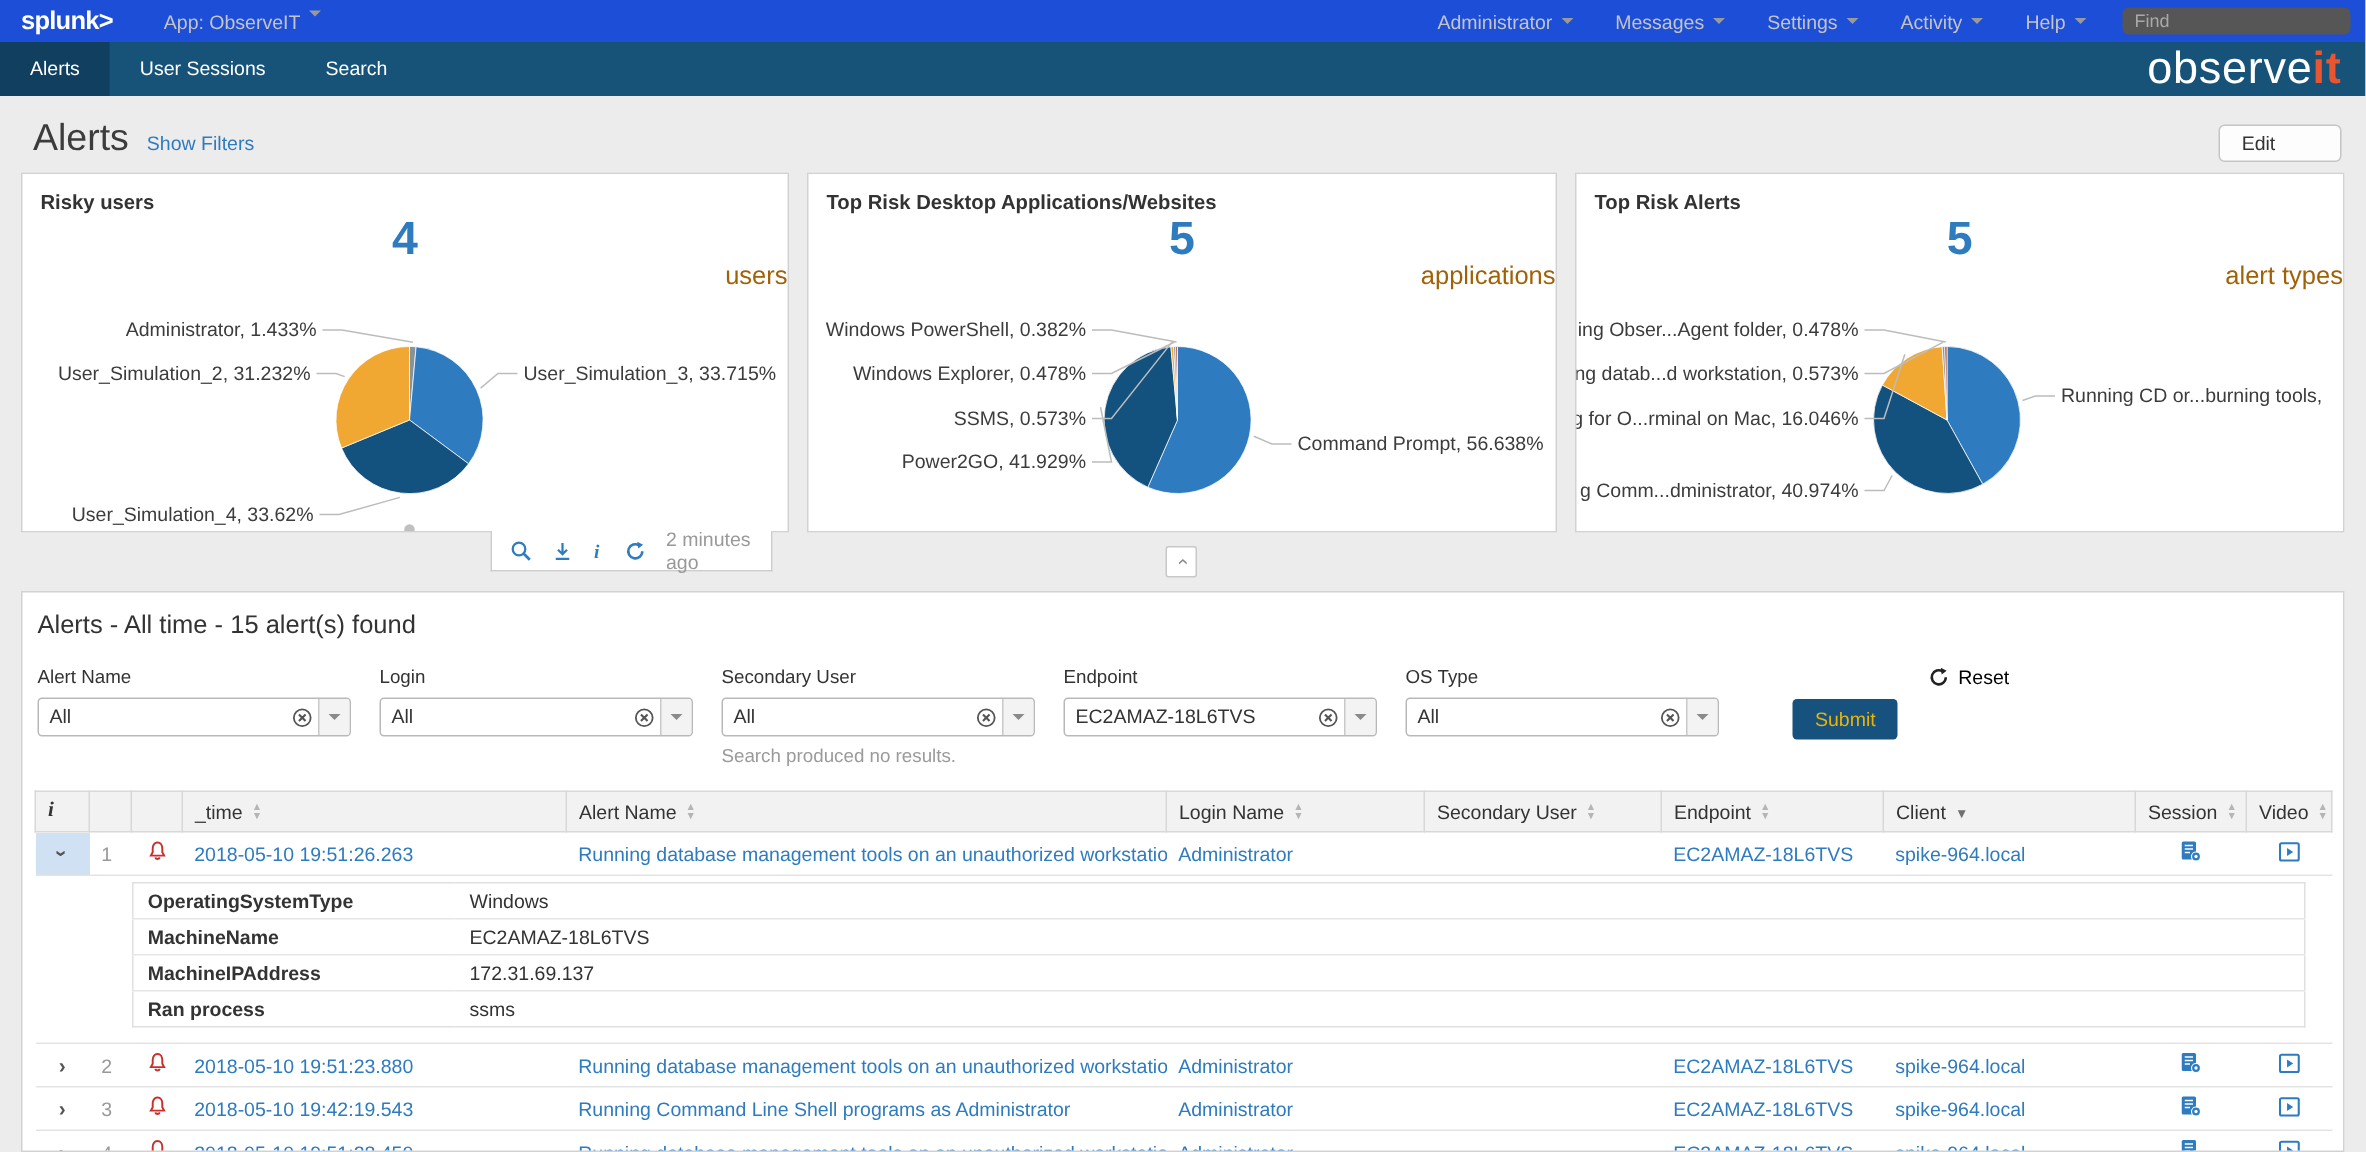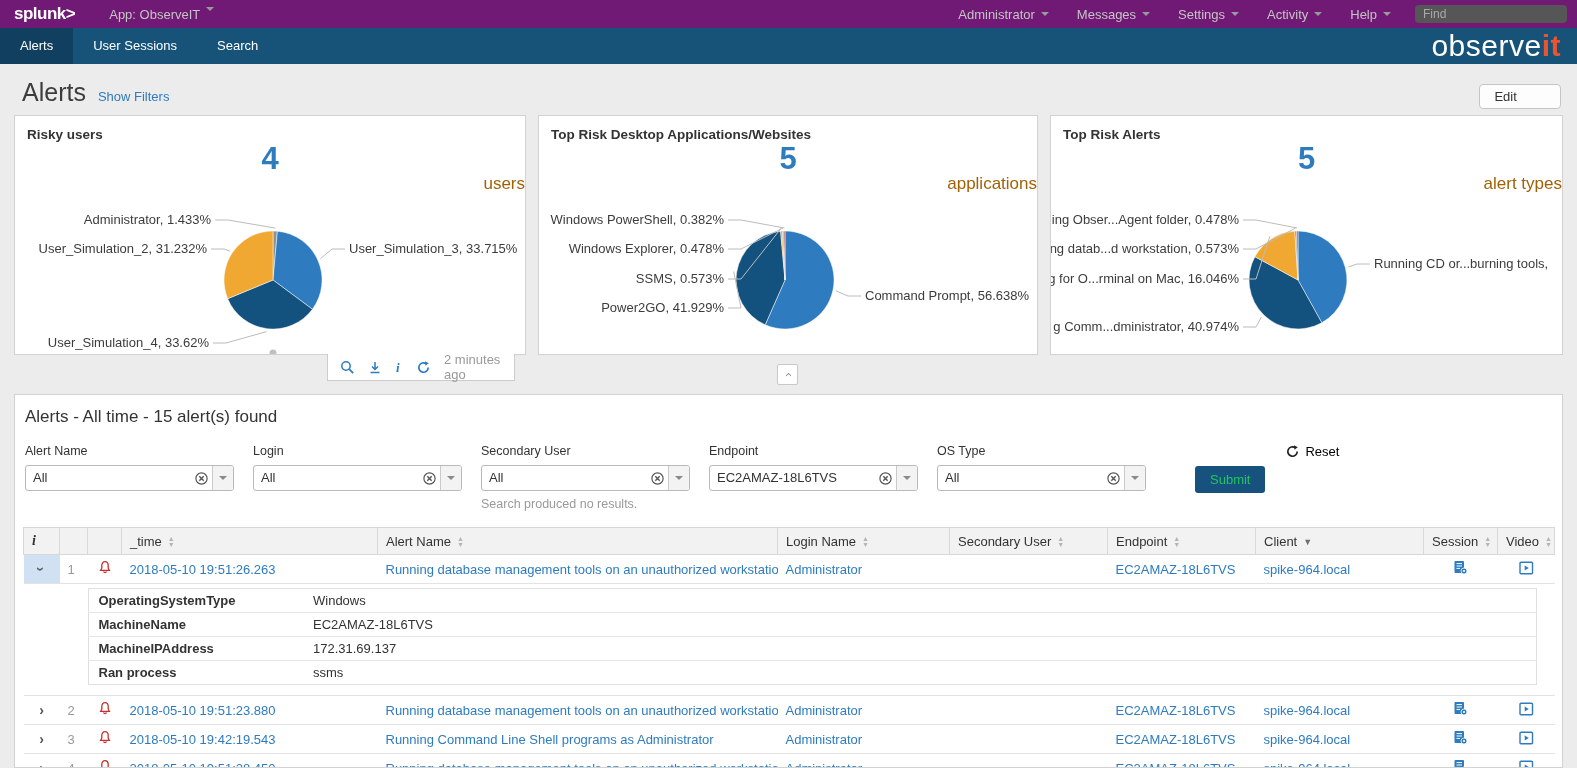--- a/index.html
+++ b/index.html
@@ -3,21 +3,21 @@
 <meta charset="utf-8">
 <style>
   * { box-sizing: border-box; }
   html,body { margin:0; padding:0; }
   body {
     width:1577px; height:768px; overflow:hidden; position:relative;
     background:#ececec; font-family:"Liberation Sans", sans-serif;
     font-size:13px; color:#333;
   }
   
-  .topbar { height:28px; background:#701a75; display:flex; align-items:center; padding:0 10px 0 14px; }
+  .topbar { height:28px; background:#1d4ed8; display:flex; align-items:center; padding:0 10px 0 14px; }
   .splunk-logo { color:#fff; font-weight:bold; font-size:17px; letter-spacing:-0.5px; }
   .app-menu { color:#c4c4c4; margin-left:34px; display:flex; }
   .top-menus { margin-left:auto; display:flex; align-items:center; gap:28px; }
   .top-menu { color:#c4c4c4; display:flex; align-items:center; cursor:pointer; }
   .caret { width:0;height:0;border-left:4px solid transparent;border-right:4px solid transparent;border-top:4px solid #9a9a9a; display:inline-block; margin-left:6px; }
   .find-wrap { margin-left:24px; }
   .find-input { background:#565656; border:none; border-radius:4px; height:18px; width:152px; color:#ddd; padding:0 8px; font-size:12px; font-family:"Liberation Sans",sans-serif; }
   .find-input::placeholder { color:#a9a9a9; }
   
   .navbar { height:36px; background:#175379; display:flex; align-items:stretch; }
@@ -52,21 +52,21 @@
   .alerts-heading { font-size:17px; color:#333; padding:12px 0 0 10px; }
   .filters-row { display:flex; align-items:flex-start; padding:17px 0 0 10px; }
   .filter-field { width:209px; margin-right:19px; }
   .filter-label { display:block; margin-bottom:7px; font-size:12.5px; color:#333; }
   .filter-control { display:flex; height:26px; border:1px solid #b9b9b9; border-radius:3px; background:#fff; overflow:hidden; align-items:center; }
   .filter-value { flex:1; padding:0 7px; line-height:24px; color:#333; white-space:nowrap; overflow:hidden; }
   .clear-x { width:22px; display:flex; justify-content:center; align-items:center; cursor:pointer; }
   .dd-caret { width:21px; align-self:stretch; background:#f3f3f3; border-left:1px solid #c9c9c9; display:flex; align-items:center; justify-content:center; cursor:pointer; }
   .dd-caret .caret { border-top-color:#8a8a8a; margin:0; }
   .filter-note { color:#9a9a9a; font-size:12.5px; margin-top:6px; }
-  .submit-btn { margin-left:30px; margin-top:22px; height:27px; padding:0 15px; background:#17527e; color:#22c55e; border:none; border-radius:3px; font-size:13px; font-family:"Liberation Sans",sans-serif; cursor:pointer; }
+  .submit-btn { margin-left:30px; margin-top:22px; height:27px; padding:0 15px; background:#17527e; color:#eab308; border:none; border-radius:3px; font-size:13px; font-family:"Liberation Sans",sans-serif; cursor:pointer; }
   .reset-link { margin-left:20px; display:flex; align-items:center; gap:5px; color:#000000; cursor:pointer; }
   
   .alerts-table { border-collapse:collapse; table-layout:fixed; margin:16px 8px 0; width:calc(100% - 16px); }
   .alerts-table th { background:#f2f2f2; border:1px solid #d8d8d8; font-weight:normal; text-align:left; padding:5px 8px; color:#333; height:26px; white-space:nowrap; overflow:hidden; }
   .alerts-table th.info-col { font-style:italic; font-family:"Liberation Serif",serif; font-weight:bold; font-size:14px; }
   .alerts-table td { border-top:1px solid #e3e3e3; padding:5px 8px; height:26px; white-space:nowrap; overflow:hidden; vertical-align:middle; }
   .alerts-table tr.data-row td { border-bottom:1px solid #e3e3e3; }
   .link { color:#2e7bbf; cursor:pointer; text-decoration:none; }
   .row-num { color:#999; }
   .expander { text-align:center; color:#555; cursor:pointer; font-weight:bold; }

